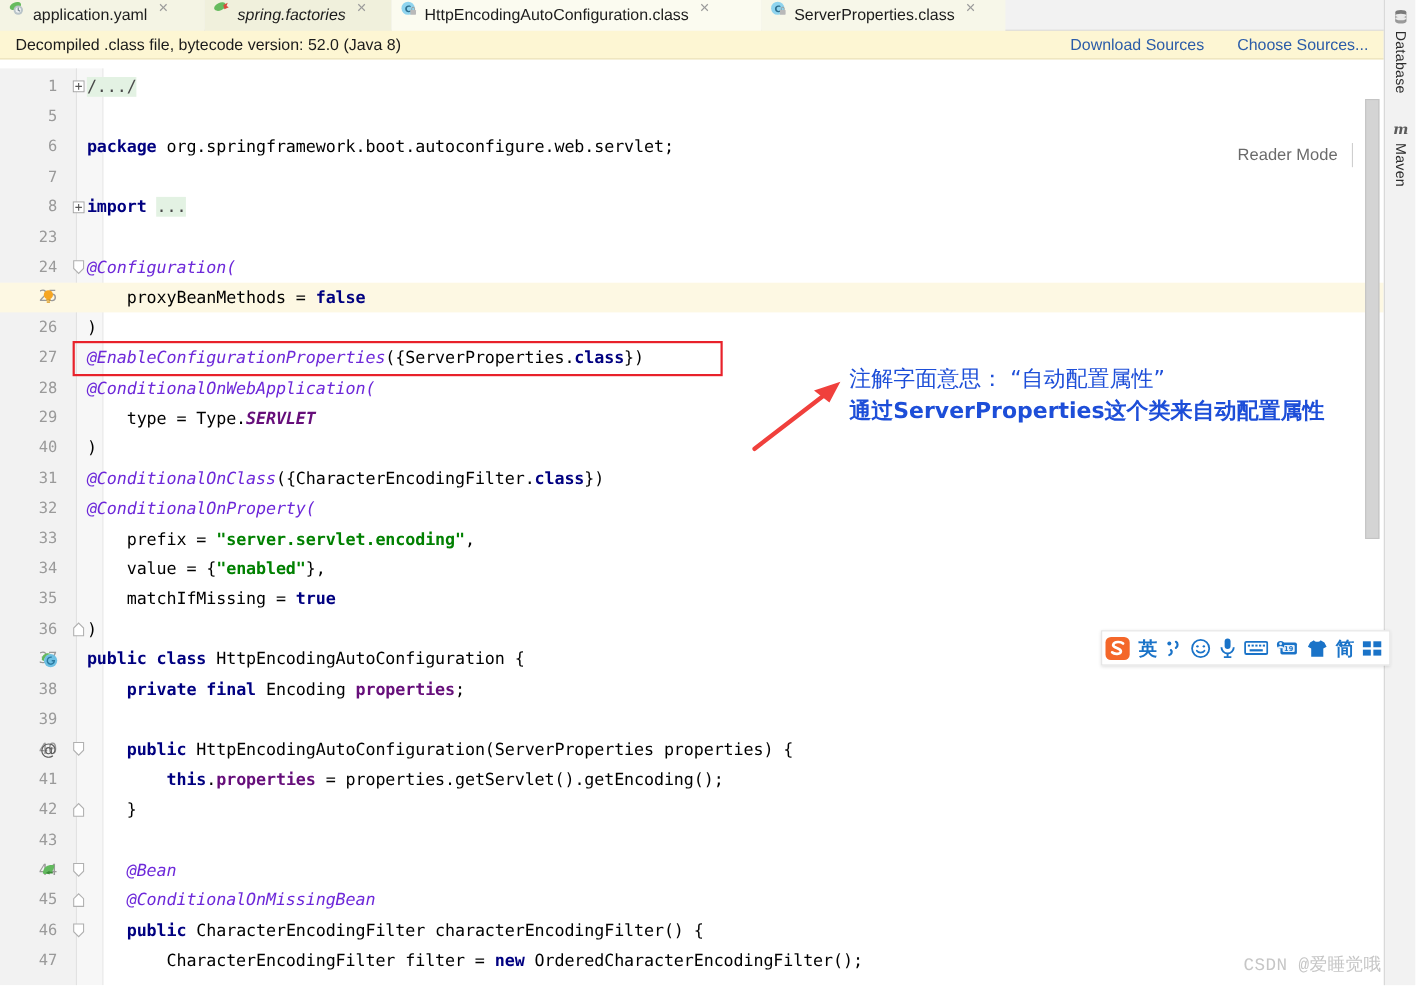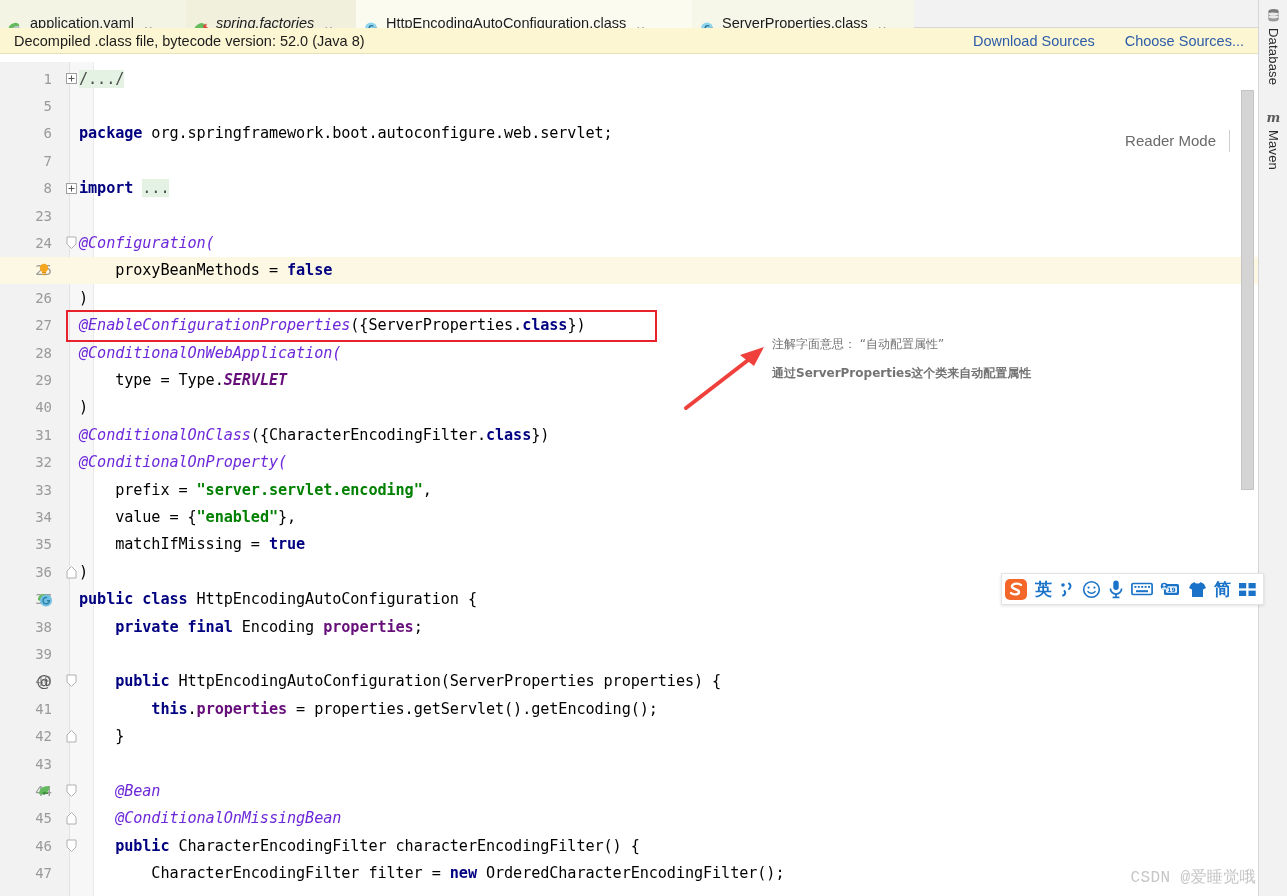--- a/index.html
+++ b/index.html
@@ -21,21 +21,21 @@
     position: absolute;
     left: 0; top: 0;
     width: 1258px; height: 28px;
     background: #f2f2f2;
     display: flex;
     align-items: stretch;
     border-bottom: 1px solid #d6d6d6;
   }
   .tab {
     display: flex;
-    align-items: flex-end;
+    align-items: flex-start;
     height: 37px;
     padding: 0 6px 0 8px;
     gap: 6px;
     position: relative;
     font-size: 14.5px;
     color: #1c1c1c;
     white-space: nowrap;
     cursor: default;
     background: #f7f7e9;
   }
@@ -179,23 +179,23 @@
     top: 282px;
     width: 90px;
     height: 70px;
     pointer-events: none;
   }
   
   #annotation {
     position: absolute;
     left: 772px;
     top: 268px;
-    color: #737373;
+    color: #1d4ed8;
     font-family: "DejaVu Sans", sans-serif;
-    font-size: 12px;
+    font-size: 20px;
     line-height: 29px;
     white-space: nowrap;
     font-weight: 500;
   }
   #annotation .l2 { font-weight: 700; }
 
   
   #readermode {
     position: absolute;
     right: 42px;

